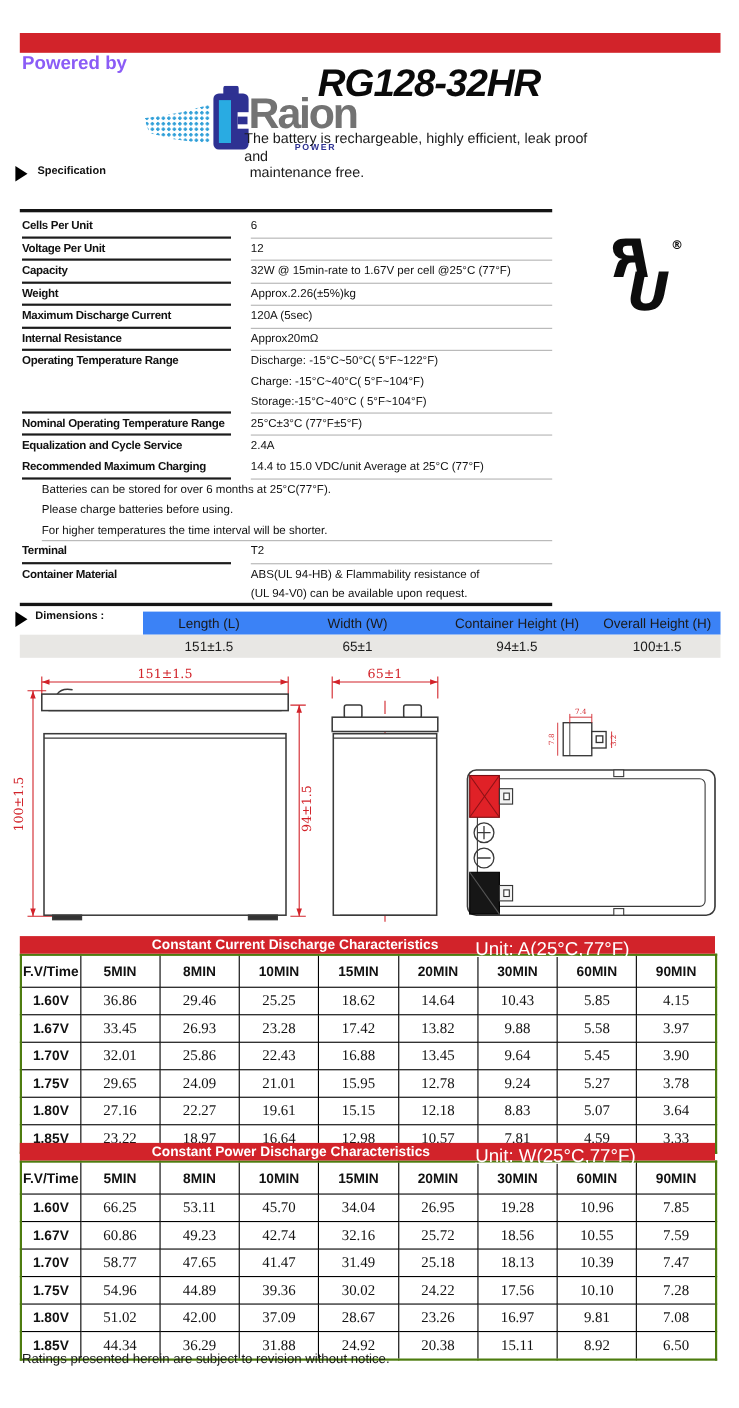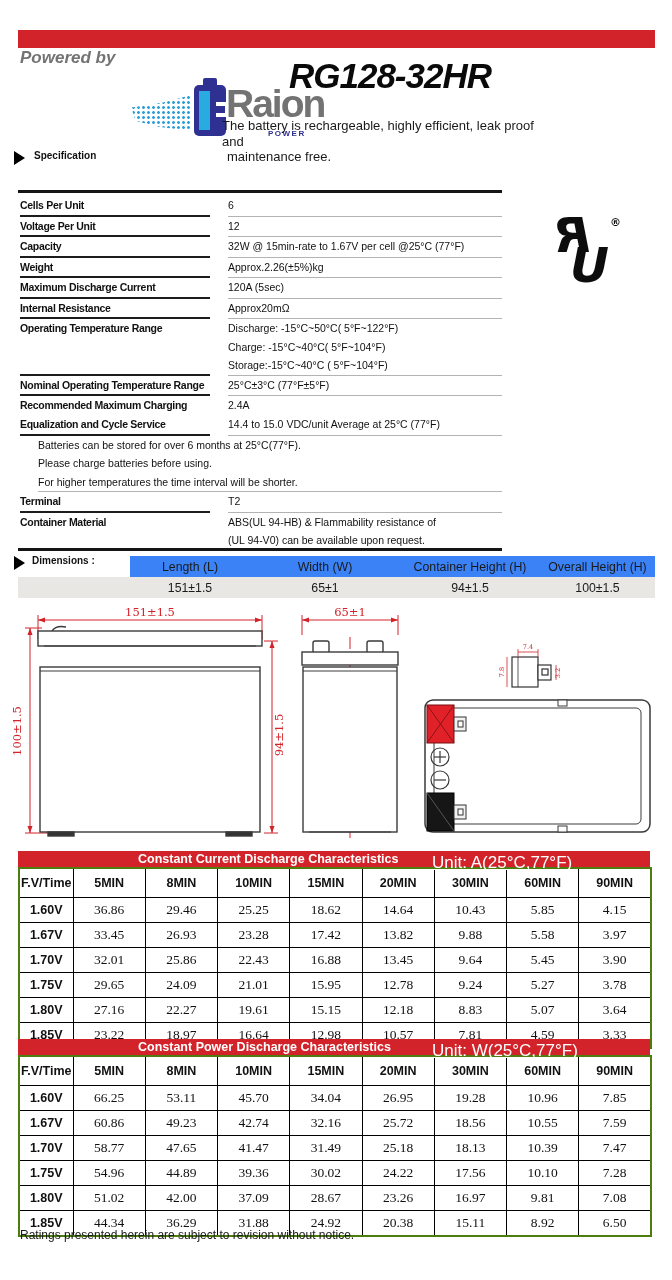--- a/index.html
+++ b/index.html
@@ -3,21 +3,21 @@
 <meta charset="utf-8">
 <style>
   html,body{margin:0;padding:0;background:#fff;}
   .page{position:relative;width:672px;height:1280px;background:#fff;overflow:hidden;
         font-family:"Liberation Sans",sans-serif;color:#111;}
   .abs{position:absolute;}
 
   
   .topbar{left:18px;top:30px;width:637px;height:18px;background:#d2232a;}
 
-  .powered{left:20px;top:48px;font-size:17px;font-weight:bold;font-style:italic;color:#737373;}
+  .powered{left:20px;top:48px;font-size:17px;font-weight:bold;color:#8b5cf6;}
 
   
   .dots{left:131px;top:95px;width:60px;height:36px;
         background-image:radial-gradient(#2f9fd8 1.3px,transparent 1.5px);
         background-size:5px 5px;
         clip-path:polygon(0 35%,55% 20%,100% 0,100% 100%,45% 88%,8% 72%);}
   .wordmark{left:226px;top:82px;font-size:39px;font-weight:bold;color:#737373;letter-spacing:-2px;}
   .logosub{left:268px;top:129px;font-size:8px;font-weight:bold;color:#2e3192;letter-spacing:1.5px;}
 
   .model{left:230px;top:56px;width:320px;text-align:center;font-size:35px;font-weight:bold;
@@ -155,22 +155,22 @@
       <div class="spec-row">
         <div class="spec-label">
           <div>Nominal Operating Temperature Range</div>
         </div>
         <div class="spec-value">
           <div>25°C±3°C (77°F±5°F)</div>
         </div>
       </div>
       <div class="spec-row">
         <div class="spec-label">
+          <div>Equalization and Cycle Service</div>
           <div>Recommended Maximum Charging</div>
-          <div>Equalization and Cycle Service</div>
         </div>
         <div class="spec-value">
           <div>2.4A</div>
           <div>14.4 to 15.0 VDC/unit Average at 25°C (77°F)</div>
         </div>
       </div>
       <div class="spec-row">
         <div class="spec-value">
           <div>Batteries can be stored for over 6 months at 25°C(77°F).</div>
           <div>Please charge batteries before using.</div>

